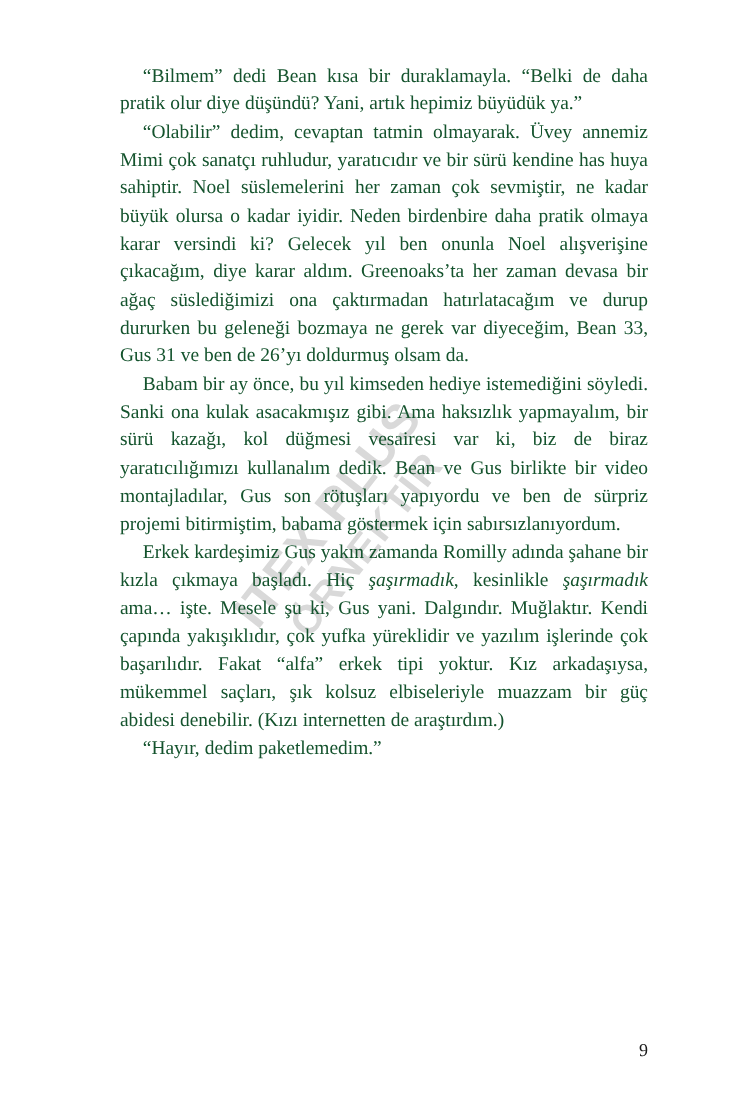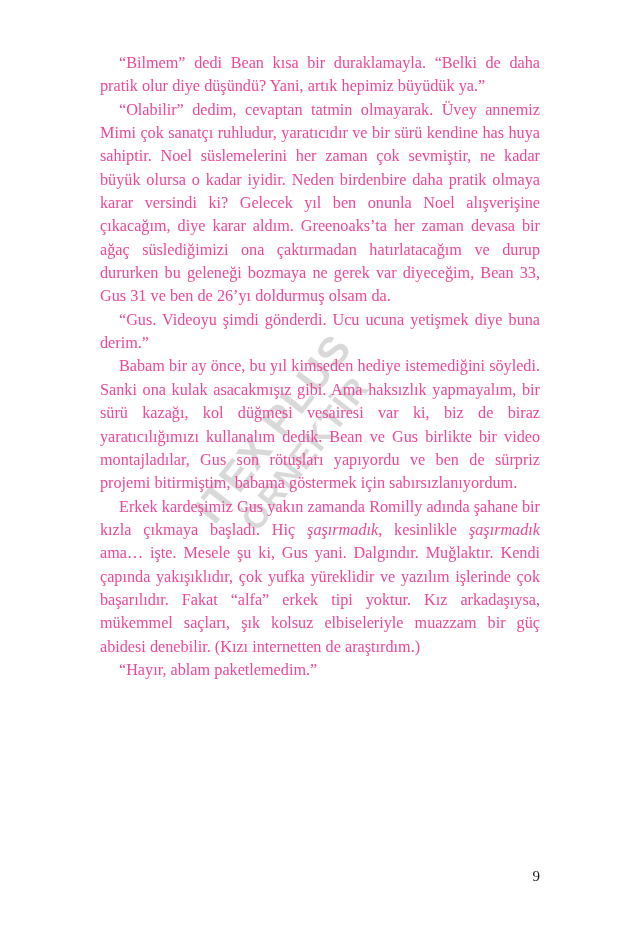--- a/index.html
+++ b/index.html
@@ -61,21 +61,21 @@
     top: 52px;
     width: 440px;
     z-index: 2;
   }
 
   p.para {
     margin: 0;
     padding: 0;
     font-size: 16.2px;
     line-height: 23.35px;
-    color: #ec4899;
+    color: #14532d;
     text-align: justify;
     text-indent: 19px;
     -webkit-hyphens: none;
     hyphens: none;
     word-spacing: 0.1px;
     font-family: Liberation Serif, serif;
   }
   p.para.lastline-left {
     text-align-last: left;
   }
@@ -99,21 +99,20 @@
 <div id="page">
 
   <div id="watermark" style="transform: rotate(-52deg);">
     <div class="wm-line primary" style="color: rgb(217, 217, 217);">ITEX PLUS</div>
     <div class="wm-line secondary" style="color: rgb(217, 217, 217);">ÖRNEKTİR</div>
   </div>
 
   <div id="textblock">
     <p class="para lastline-left">“Bilmem” dedi Bean kısa bir duraklamayla. “Belki de daha pratik olur diye düşündü? Yani, artık hepimiz büyüdük ya.”</p>
     <p class="para lastline-left">“Olabilir” dedim, cevaptan tatmin olmayarak. Üvey annemiz Mimi çok sanatçı ruhludur, yaratıcıdır ve bir sürü kendine has huya sahiptir. Noel süslemelerini her zaman çok sevmiştir, ne kadar büyük olursa o kadar iyidir. Neden birdenbire daha pratik olmaya karar versindi ki? Gelecek yıl ben onunla Noel alışverişine çıkacağım, diye karar aldım. Greenoaks’ta her zaman devasa bir ağaç süslediğimizi ona çaktırmadan hatırlatacağım ve durup dururken bu geleneği bozmaya ne gerek var diyeceğim, Bean 33, Gus 31 ve ben de 26’yı doldurmuş olsam da.</p>
-    <p class="para lastline-left">“Gus. Videoyu şimdi gönderdi. Ucu ucuna yetişmek diye buna derim.”</p>
     <p class="para lastline-left">Babam bir ay önce, bu yıl kimseden hediye istemediğini söyledi. Sanki ona kulak asacakmışız gibi. Ama haksızlık yapmayalım, bir sürü kazağı, kol düğmesi vesairesi var ki, biz de biraz yaratıcılığımızı kullanalım dedik. Bean ve Gus birlikte bir video montajladılar, Gus son rötuşları yapıyordu ve ben de sürpriz projemi bitirmiştim, babama göstermek için sabırsızlanıyordum.</p>
     <p class="para lastline-left">Erkek kardeşimiz Gus yakın zamanda Romilly adında şahane bir kızla çıkmaya başladı. Hiç <em>şaşırmadık</em>, kesinlikle <em>şaşırmadık</em> ama… işte. Mesele şu ki, Gus yani. Dalgındır. Muğlaktır. Kendi çapında yakışıklıdır, çok yufka yüreklidir ve yazılım işlerinde çok başarılıdır. Fakat “alfa” erkek tipi yoktur. Kız arkadaşıysa, mükemmel saçları, şık kolsuz elbiseleriyle muazzam bir güç abidesi denebilir. (Kızı internetten de araştırdım.)</p>
-    <p class="para lastline-left">“Hayır, ablam paketlemedim.”</p>
+    <p class="para lastline-left">“Hayır, dedim paketlemedim.”</p>
   </div>
 
   <div id="folio">9</div>
 
 </div>
 
 </body></html>

